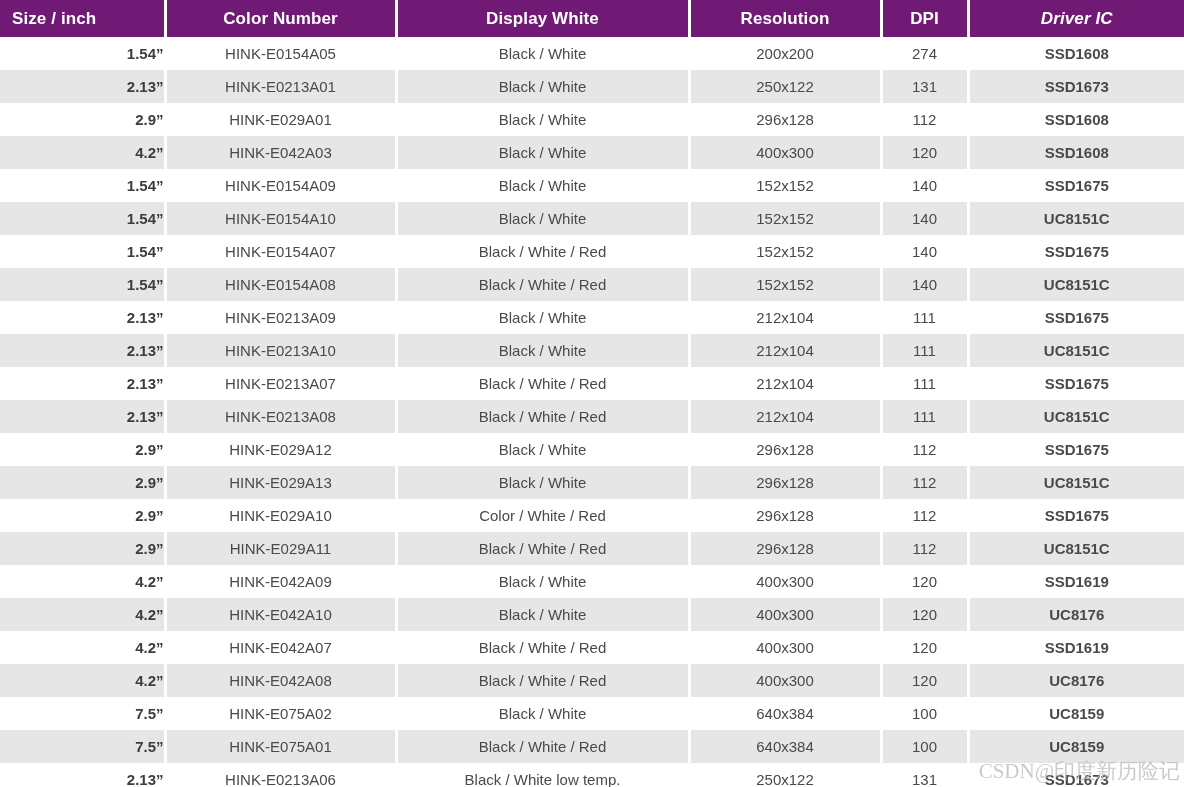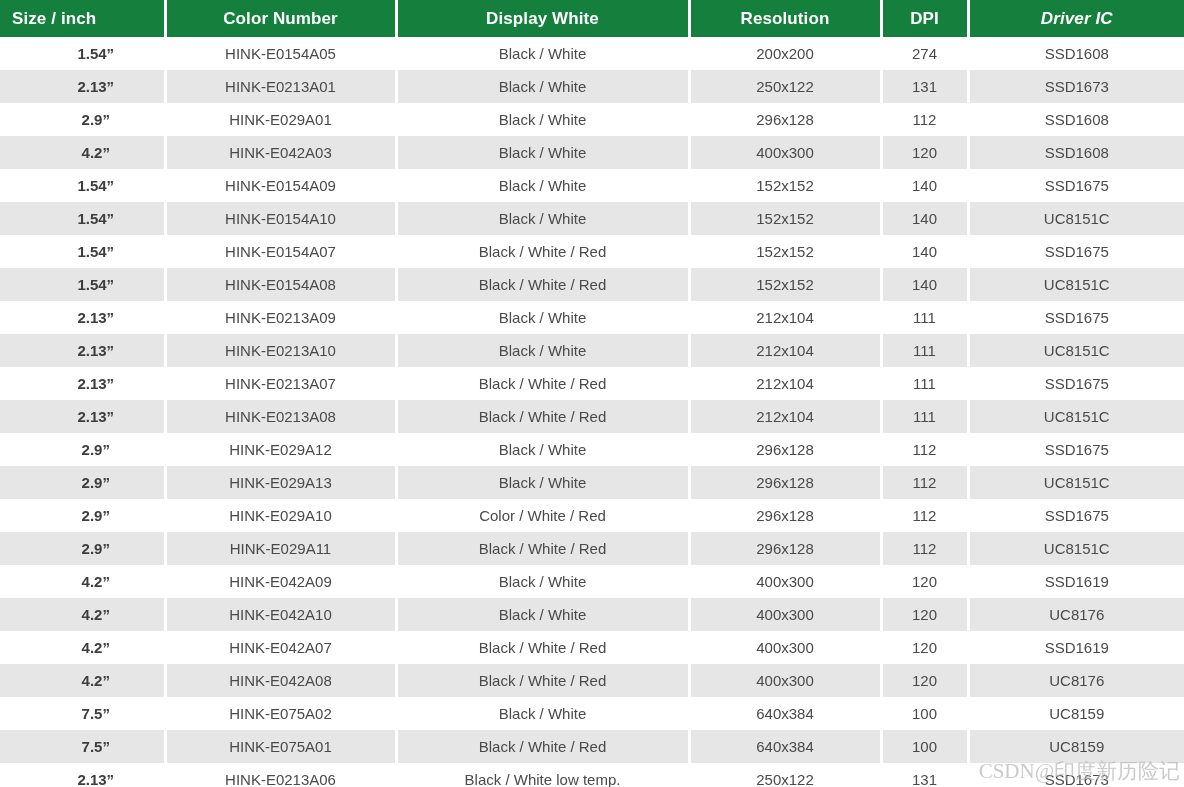--- a/index.html
+++ b/index.html
@@ -13,21 +13,21 @@
     font-family: "Liberation Sans", sans-serif;
     overflow: hidden;
     position: relative;
   }
   #spec-table {
     width: 1184px;
     border-collapse: collapse;
     table-layout: fixed;
   }
   #spec-table thead th {
-    background: #15803d;
+    background: #701a75;
     color: #ffffff;
     font-size: 17px;
     font-weight: bold;
     height: 37px;
     line-height: 37px;
     padding: 0;
     text-align: center;
     border-right: 3px solid #ffffff;
     box-sizing: border-box;
     letter-spacing: 0.1px;
@@ -49,23 +49,24 @@
     font-size: 15px;
     color: #4a4a4a;
     text-align: center;
     border-right: 3px solid #ffffff;
     box-sizing: border-box;
     white-space: nowrap;
     overflow: hidden;
   }
   #spec-table tbody td:last-child {
     border-right: none;
+    font-weight: bold;
   }
   #spec-table tbody td.col-size {
-    text-align: center;
+    text-align: right;
     padding-left: 28px;
     font-weight: bold;
     color: #3d3d3d;
   }
   #spec-table tbody tr.odd td {
     background: #ffffff;
   }
   #spec-table tbody tr.even td {
     background: #e6e6e6;
   }

